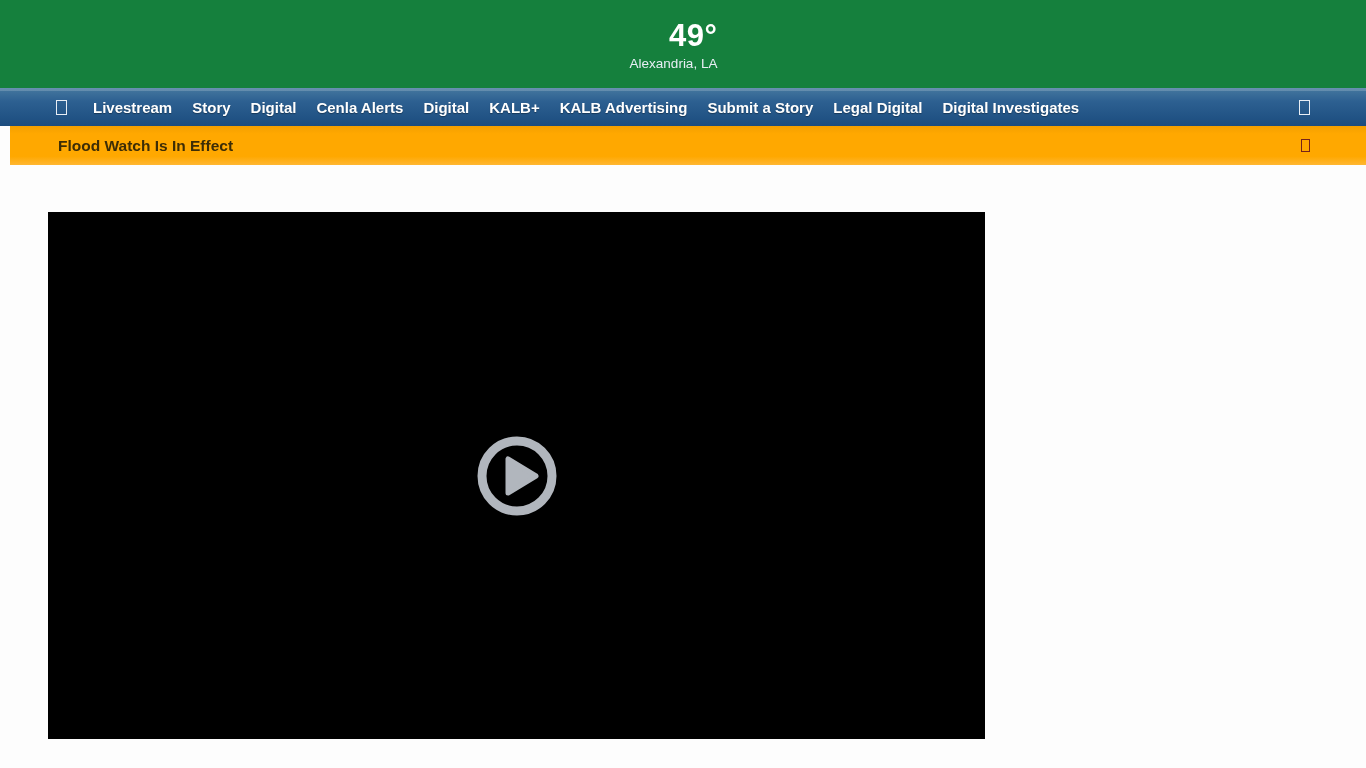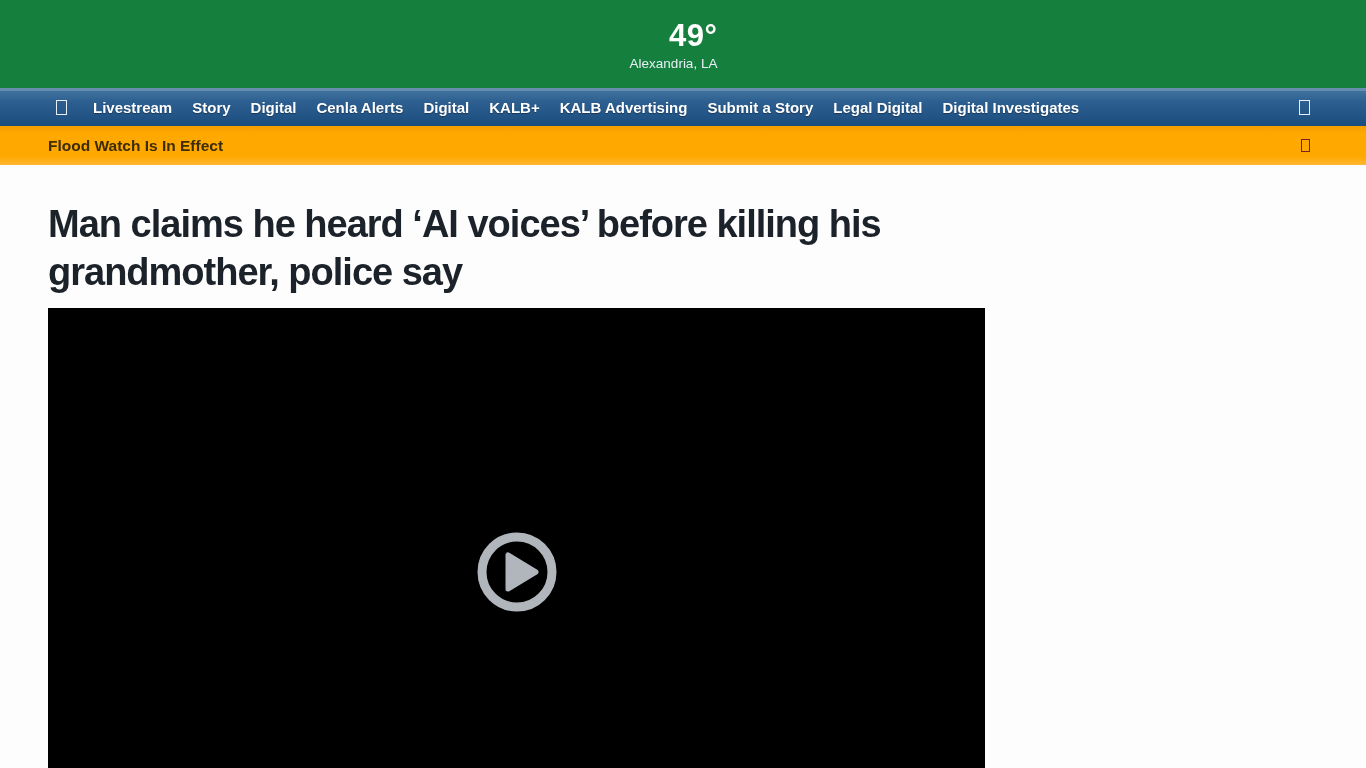--- a/index.html
+++ b/index.html
@@ -66,20 +66,21 @@
   .nav-menu-icon { margin-left: 8px; margin-right: 6px; }
   .nav-search-icon { margin-left: auto; }
 
   
   .alert-bar {
     height: 39px;
     background: linear-gradient(to bottom, #f39f00 0%, #ffa800 20%, #ffa800 78%, #ffb733 100%);
     display: flex;
     align-items: center;
     padding: 0 56px 0 48px;
+    margin-left: 10px;
   }
   .alert-text {
     color: #3d2d06;
     font-size: 15.5px;
     font-weight: 700;
     cursor: pointer;
   }
   .alert-close {
     margin-left: auto;
     width: 9px;
@@ -142,21 +143,20 @@
   <span class="nav-item">Digital Investigates</span>
   <span class="tofu nav-search-icon"></span>
 </nav>
 
 <div class="alert-bar">
   <span class="alert-text">Flood Watch Is In Effect</span>
   <span class="alert-close"></span>
 </div>
 
 <main class="content">
-  <h1 class="headline">Man claims he heard ‘AI voices’ before killing his grandmother, police say</h1>
 
   <div class="video-player">
     <svg class="play-button" viewBox="0 0 84 84">
       <circle cx="42" cy="42" r="35" fill="none" stroke="#b1b6bd" stroke-width="9"></circle>
       <path d="M33 25 L33 59 L61 42 Z" fill="#b1b6bd" stroke="#b1b6bd" stroke-width="5" stroke-linejoin="round"></path>
     </svg>
   </div>
 </main>
 
 </body></html>

